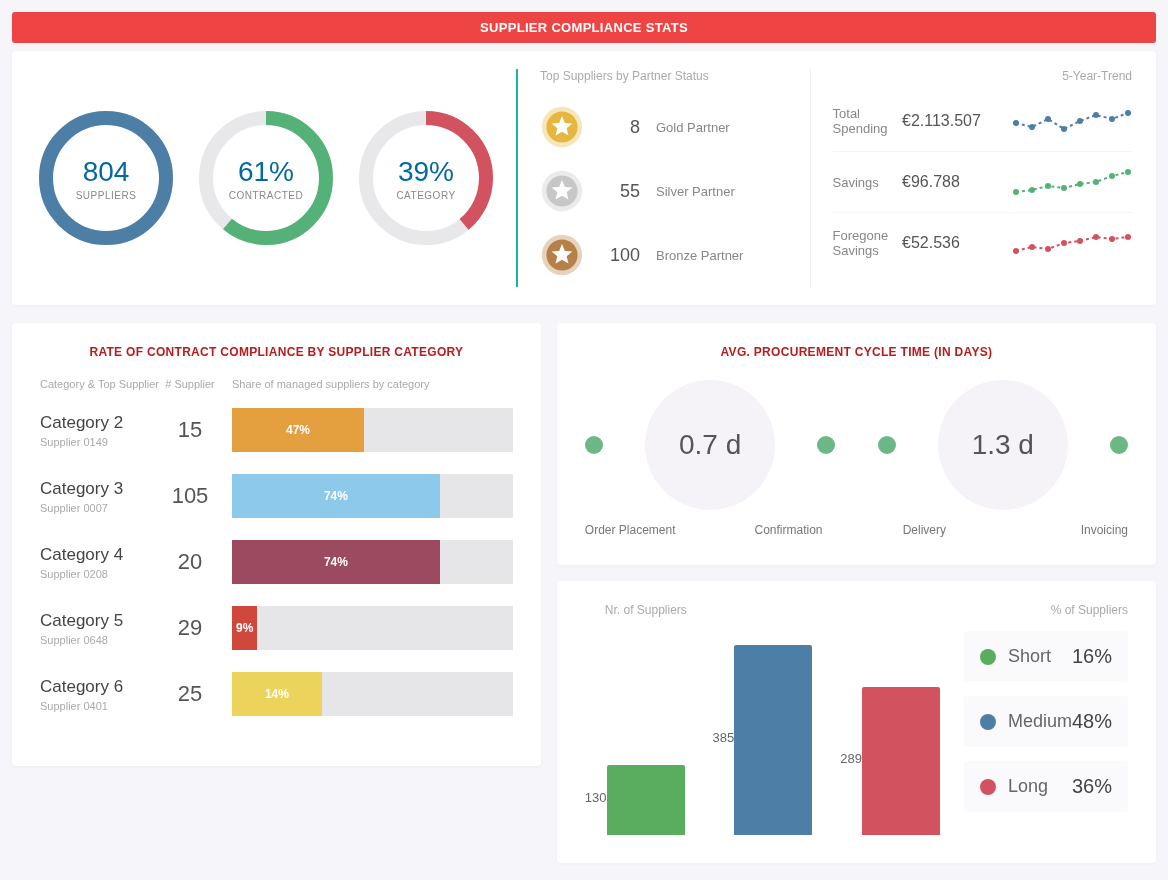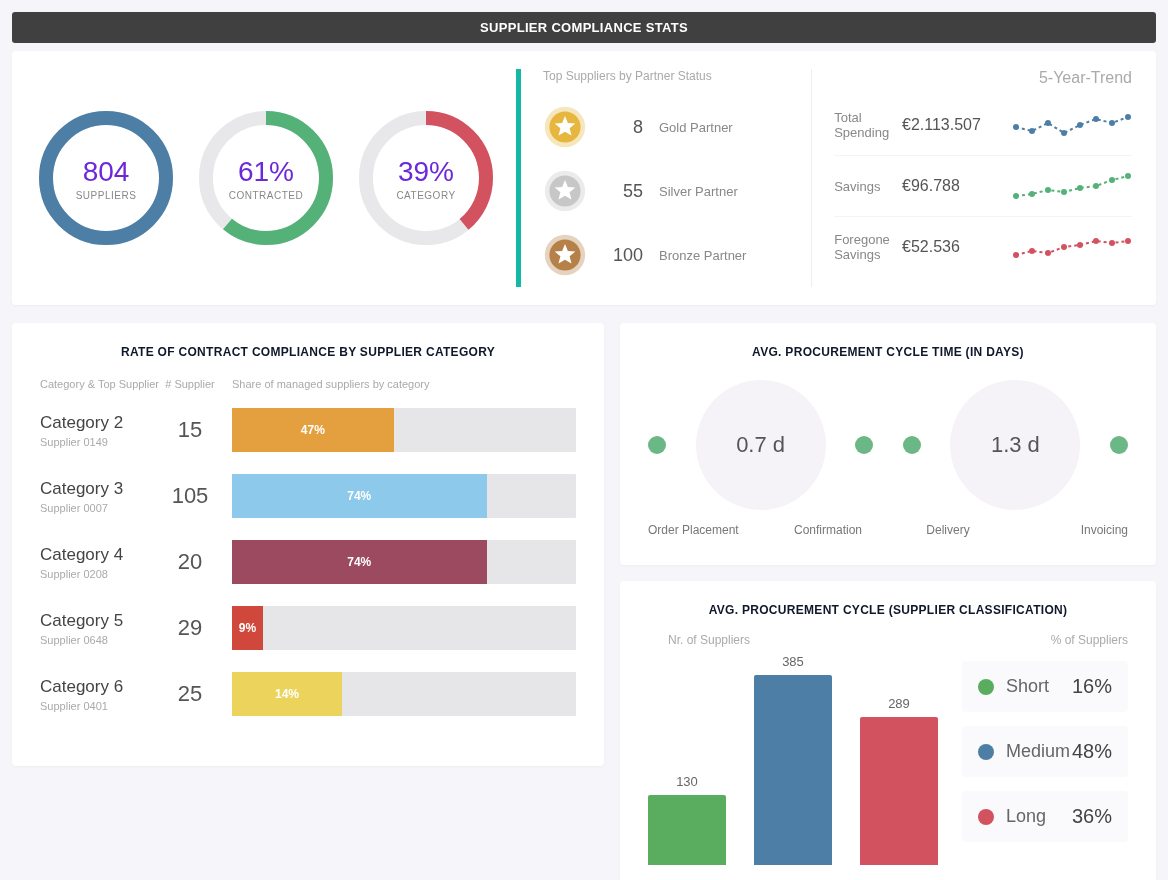--- a/index.html
+++ b/index.html
@@ -1,68 +1,68 @@
 <!DOCTYPE html>
 <html><head>
 <meta charset="utf-8">
 <style>
 * { box-sizing: border-box; margin: 0; padding: 0; }
 body { font-family: -apple-system, BlinkMacSystemFont, "Segoe UI", Helvetica, Arial, sans-serif; background: #f6f5f9; padding: 12px; color: #333; width: 1168px; }
 .card { background: #fff; border-radius: 4px; box-shadow: 0 1px 3px rgba(0,0,0,0.04); }
-.header-bar { background: #404040; color: #fff; text-align: center; padding: 8px; font-size: 13px; font-weight: 600; letter-spacing: 0.3px; border-radius: 3px; }
+.header-bar { background: #ef4444; color: #fff; text-align: center; padding: 8px; font-size: 13px; font-weight: 600; letter-spacing: 0.3px; border-radius: 3px; }
 .top-card { margin-top: 8px; padding: 18px 24px; display: flex; gap: 20px; }
 .donuts { display: flex; gap: 20px; align-items: center; }
 .donut { position: relative; width: 140px; height: 140px; }
 .donut svg { transform: rotate(-90deg); }
 .donut-center { position: absolute; inset: 0; display: flex; flex-direction: column; align-items: center; justify-content: center; }
-.donut-val { font-size: 28px; color: #6d28d9; font-weight: 400; }
+.donut-val { font-size: 28px; color: #0369a1; font-weight: 400; }
 .donut-lbl { font-size: 10px; color: #888; letter-spacing: 0.5px; margin-top: 2px; }
-.partners { flex: 1; border-left: 5px solid #14b8a6; padding-left: 22px; }
+.partners { flex: 1; border-left: 2px solid #14b8a6; padding-left: 22px; }
 .sec-title { font-size: 12px; color: #aaa; margin-bottom: 12px; }
 .partner-row { display: flex; align-items: center; gap: 16px; padding: 10px 0; }
 .badge { width: 44px; height: 44px; position: relative; }
 .badge svg { width: 44px; height: 44px; }
 .partner-n { width: 40px; text-align: right; font-size: 18px; color: #555; }
 .partner-l { font-size: 13px; color: #888; }
 .trends { flex: 1.2; border-left: 1px solid #eee; padding-left: 22px; }
-.trend-hdr { text-align: right; font-size: 16px; color: #aaa; margin-bottom: 8px; }
+.trend-hdr { text-align: right; font-size: 12px; color: #aaa; margin-bottom: 8px; }
 .trend-row { display: flex; align-items: center; justify-content: space-between; padding: 14px 0; border-bottom: 1px solid #f4f4f4; }
 .trend-row:last-child { border-bottom: none; }
 .trend-l { font-size: 13px; color: #888; flex: 1; }
 .trend-v { font-size: 16px; color: #555; width: 110px; }
 .spark { width: 120px; height: 32px; }
 .row2 { display: flex; gap: 16px; margin-top: 18px; align-items: flex-start; }
 .left-card { flex: 1; padding: 22px 28px 28px; }
 .right-col { flex: 1; display: flex; flex-direction: column; gap: 16px; }
-.card-title { text-align: center; font-size: 12px; font-weight: 600; color: #0f172a; letter-spacing: 0.3px; margin-bottom: 16px; }
+.card-title { text-align: center; font-size: 12px; font-weight: 600; color: #b91c1c; letter-spacing: 0.3px; margin-bottom: 16px; }
 .compl-hdr { display: flex; font-size: 11px; color: #aaa; margin-bottom: 18px; margin-top: 19px; }
 .compl-hdr .c1 { width: 120px; }
 .compl-hdr .c2 { width: 60px; text-align: center; }
 .compl-hdr .c3 { flex: 1; text-align: left; padding-left: 12px; }
 .compl-row { display: flex; align-items: center; margin-bottom: 22px; }
 .compl-cat { width: 120px; }
 .compl-cat .cname { font-size: 17px; color: #444; }
 .compl-cat .csup { font-size: 11px; color: #aaa; margin-top: 3px; }
 .compl-n { width: 60px; text-align: center; font-size: 22px; color: #555; font-weight: 300; }
 .compl-bar { flex: 1; height: 44px; background: #e6e6e8; position: relative; margin-left: 12px; border-radius: 1px; }
 .compl-fill { height: 100%; display: flex; align-items: center; justify-content: center; color: #fff; font-size: 12px; font-weight: 600; }
 .cycle-card { padding: 22px 28px 28px; }
 .cycle-steps { display: flex; align-items: center; justify-content: space-between; position: relative; height: 140px; }
-.bubble { width: 130px; height: 130px; border-radius: 50%; background: #f5f3f7; display: flex; align-items: center; justify-content: center; font-size: 22px; color: #555; }
+.bubble { width: 130px; height: 130px; border-radius: 50%; background: #f5f3f7; display: flex; align-items: center; justify-content: center; font-size: 28px; color: #555; }
 .dot { width: 18px; height: 18px; border-radius: 50%; background: #6bb886; }
 .cycle-lbls { display: flex; justify-content: space-between; font-size: 12px; color: #777; margin-top: 8px; }
 .cycle-lbls span { flex: 1; text-align: center; }
 .cycle-lbls span:first-child { text-align: left; }
 .cycle-lbls span:last-child { text-align: right; }
 .class-card { padding: 22px 28px 28px; }
 .class-body { display: flex; gap: 24px; }
 .bars-area { flex: 1.4; }
 .bars-title { font-size: 12px; color: #aaa; margin-bottom: 8px; padding-left: 20px; }
 .bars { display: flex; align-items: flex-end; justify-content: center; gap: 28px; height: 210px; }
-.bar-col { display: flex; flex-direction: column; align-items: center; }
+.bar-col { display: flex; flex-direction: row; align-items: center; }
 .bar-v { font-size: 13px; color: #666; margin-bottom: 6px; }
 .bar { width: 78px; border-radius: 2px 2px 0 0; }
 .legend { flex: 1; }
 .legend-title { font-size: 12px; color: #aaa; text-align: right; margin-bottom: 14px; }
 .legend-row { display: flex; align-items: center; justify-content: space-between; background: #faf9fb; border-radius: 4px; padding: 14px 16px; margin-bottom: 14px; }
 .legend-left { display: flex; align-items: center; gap: 12px; }
 .legend-dot { width: 16px; height: 16px; border-radius: 50%; }
 .legend-name { font-size: 18px; color: #666; }
 .legend-pct { font-size: 20px; color: #444; font-weight: 500; }
 </style>
@@ -269,21 +269,20 @@
         </div>
       <div class="cycle-lbls" id="cycle-lbls">
           <span>Order Placement</span>
           <span>Confirmation</span>
           <span>Delivery</span>
           <span>Invoicing</span>
         </div>
     </div>
 
     <div class="card class-card">
-      <div class="card-title">AVG. PROCUREMENT CYCLE (SUPPLIER CLASSIFICATION)</div>
       <div class="class-body">
         <div class="bars-area">
           <div class="bars-title">Nr. of Suppliers</div>
           <div class="bars" id="class-bars">
     <div class="bar-col">
       <div class="bar-v">130</div>
       <div class="bar" style="height:70px;background:#5aad5f"></div>
     </div>
     <div class="bar-col">
       <div class="bar-v">385</div>

